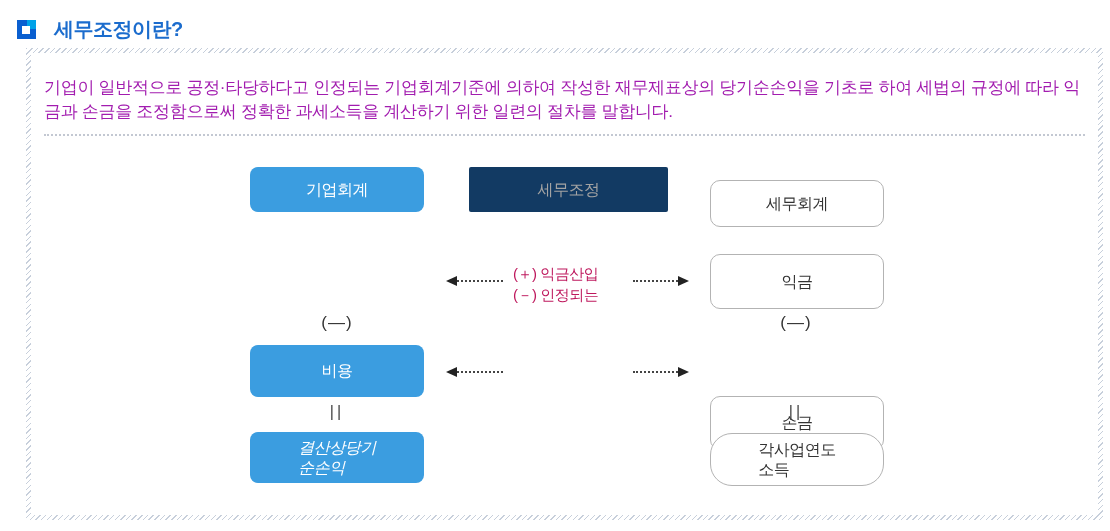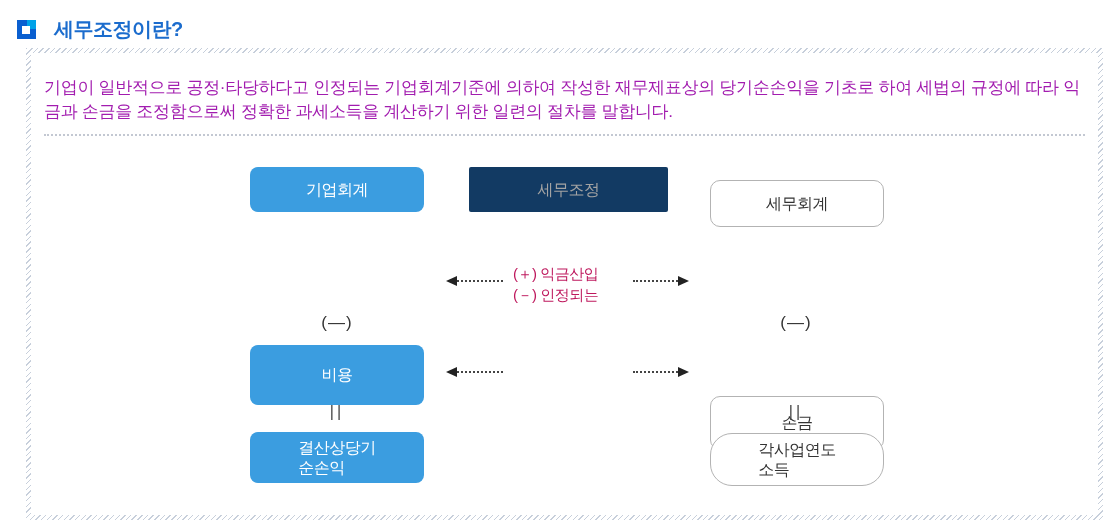--- a/index.html
+++ b/index.html
@@ -27,23 +27,23 @@
          font-size:16px; line-height:20px; letter-spacing:-0.5px; }
   .b-blue  { background:var(--box-light-blue,#3b9de0); color:#fff; border-radius:8px; }
   .b-navy  { background:var(--box-navy,#123a63); color:#a3a3a3; border-radius:2px; font-weight:normal; }
   .b-white { background:#fff; border:1px solid var(--box-border,#b3b3b3); border-radius:10px; color:#333; }
 
   .bx-r1l { left:250px; top:167px; width:174px; height:45px; }
   .bx-r1c { left:469px; top:167px; width:199px; height:45px; }
   .bx-r1r { left:710px; top:180px; width:172px; height:45px; }
   .bx-r2l { left:250px; top:255px; width:174px; height:52px; }
   .bx-r2r { left:710px; top:254px; width:172px; height:53px; }
-  .bx-r3l { left:250px; top:345px; width:174px; height:60px; }
+  .bx-r3l { left:250px; top:345px; width:174px; height:52px; }
   .bx-r3r { left:710px; top:348px; width:172px; height:52px;margin-top:48px; }
-  .bx-r4l { left:250px; top:432px; width:174px; height:51px; }
+  .bx-r4l { left:250px; top:432px; width:174px; height:51px;font-style:italic; }
   .bx-r4r { left:710px; top:433px; width:172px; height:51px;border-radius:22px; }
 
   
   .op { position:absolute; text-align:center; color:#333; }
   .op-minus { font-size:17px; letter-spacing:1px; }
   .op-pipes { font-size:16px; letter-spacing:3px; color:#444; }
   .op-ml { left:250px; top:313px; width:174px; }
   .op-mr { left:710px; top:313px; width:172px; }
   .op-pl { left:250px; top:403px; width:174px; }
   .op-pr { left:710px; top:403px; width:172px; }
@@ -91,20 +91,23 @@
   <div class="box b-blue bx-r1l">
     <span>기업회계</span>
   </div>
   <div class="box b-navy bx-r1c">
     <span>세무조정</span>
   </div>
   <div class="box b-white bx-r1r">
     <span>세무회계</span>
   </div>
 
+  <div class="box b-white bx-r2r">
+    <span>익금</span>
+  </div>
   <div class="adjust adj-row2">
     <div>(＋) 익금산입</div>
     <div>(－) 인정되는</div>
   </div>
   <div class="dotline ln-r2-l"></div>
   <div class="head head-left hd-r2-l"></div>
   <div class="dotline ln-r2-r"></div>
   <div class="head head-right hd-r2-r"></div>
 
   <div class="op op-minus op-ml">(—)</div>

